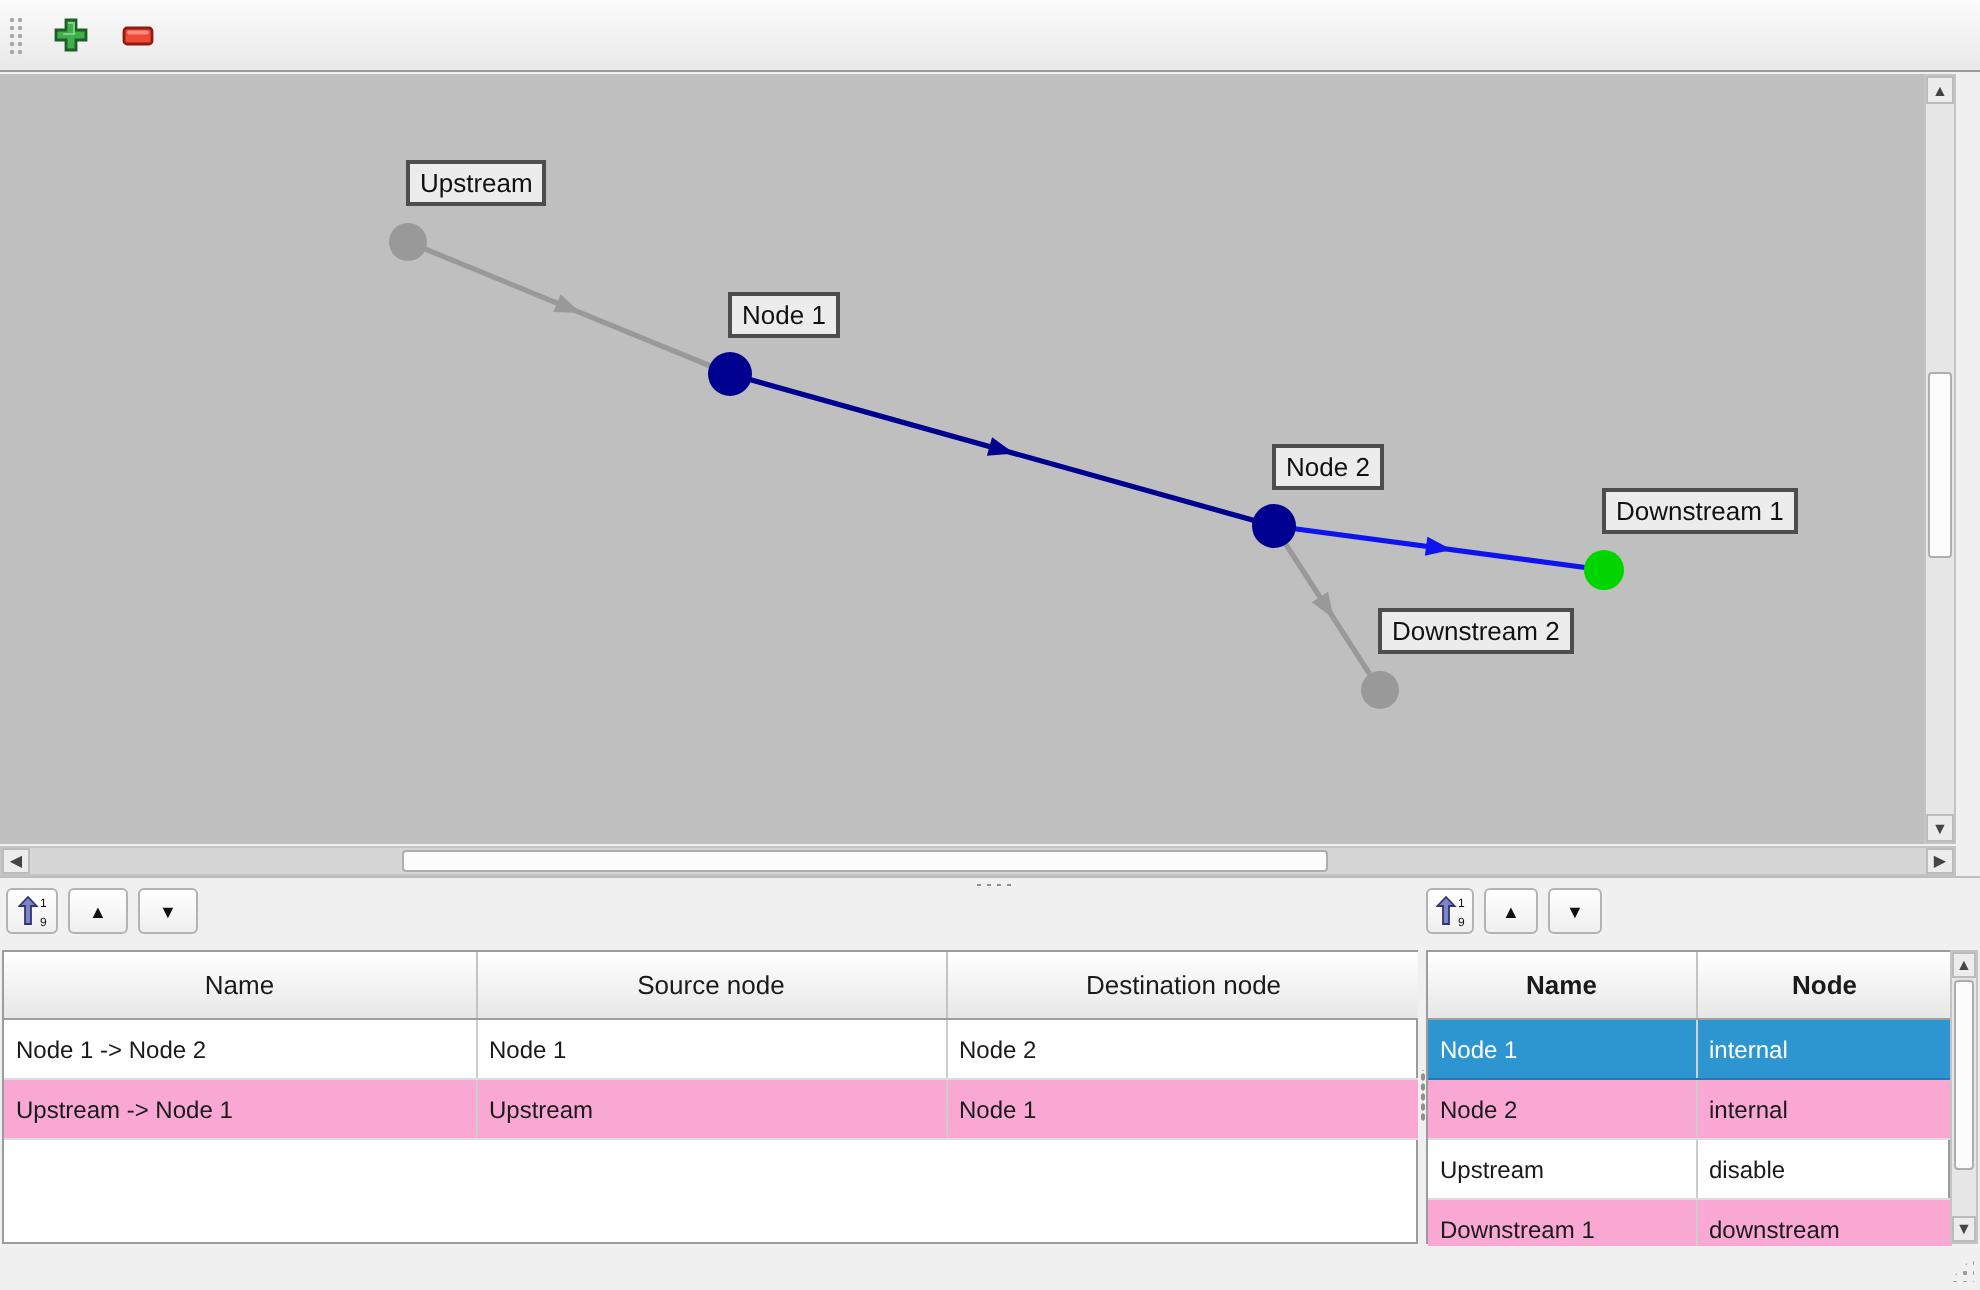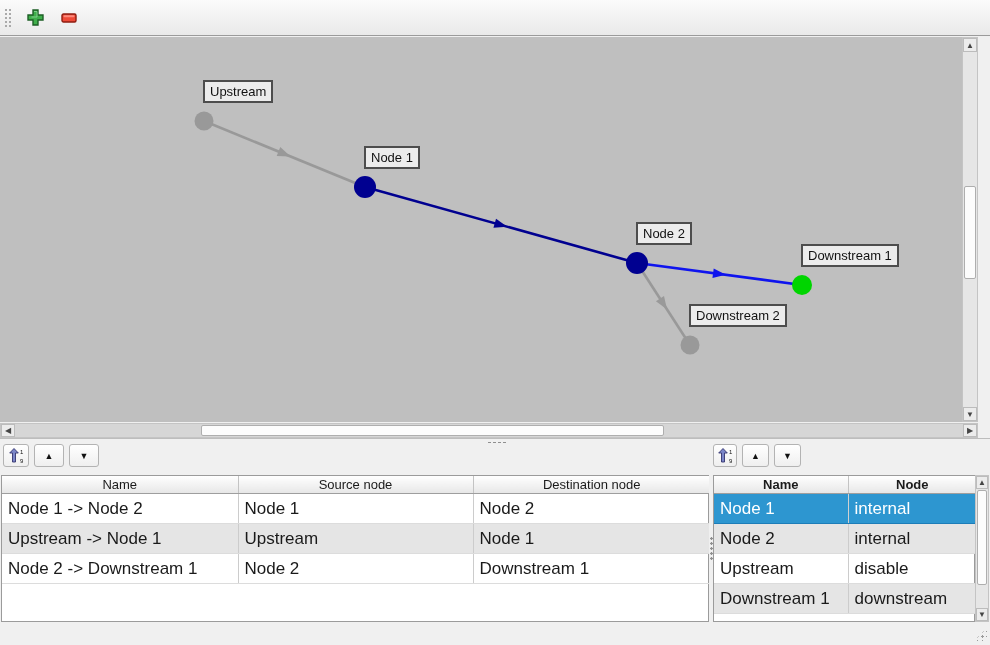--- a/index.html
+++ b/index.html
@@ -85,34 +85,34 @@
   .pane-toolbar.right .pt-btn.sort{width:24px;}
   .pane-toolbar.right .pt-btn.updown{width:27px;}
   
   .tbl-wrap{
     position:absolute;top:475px;background:#ffffff;border:1px solid #9b9b9b;box-sizing:border-box;
   }
   .tbl-wrap.edges{left:1px;width:708px;height:147px;}
   .tbl-wrap.nodes{left:713px;width:262px;height:147px;}
   table{border-collapse:collapse;table-layout:fixed;width:100%;}
   th{
-    height:17px;font-size:13px;font-weight:normal;
+    height:33px;font-size:13px;font-weight:normal;
     background:linear-gradient(#ffffff,#e7e7e7);
     border-bottom:1px solid #9e9e9e;border-right:1px solid #c3c3c3;
     padding:0;text-align:center;
   }
   th:last-child{border-right:none;}
   .tbl-wrap.nodes th{font-weight:bold;}
   td{
-    height:29px;padding:0 0 0 6px;font-size:17px;
+    height:29px;padding:0 0 0 6px;font-size:12px;
     border-bottom:1px solid #dcdcdc;border-right:1px solid #cccccc;
     white-space:nowrap;overflow:hidden;
   }
   td:last-child{border-right:none;}
-  tr.alt td{background:#e5e5e5;}
+  tr.alt td{background:#f9a8d4;}
   tr.selected td{
     background:#2d96d0;color:#ffffff;
     border-bottom:1px solid #1d7db8;border-right-color:rgba(0,0,0,0.18);
   }
   .nodes-vscroll{left:975px;top:475px;height:147px;width:14px;}
   .nodes-vscroll .sb-arrow{width:12px;height:13px;}
   
   .bottom-strip{position:absolute;left:0;top:623px;width:990px;height:22px;background:#f0f0f0;}
   .resize-grip{
     position:absolute;left:974px;top:628px;width:13px;height:13px;
@@ -231,25 +231,20 @@
         <tr>
           <td>Node 1 -&gt; Node 2</td>
           <td>Node 1</td>
           <td>Node 2</td>
         </tr>
         <tr class="alt">
           <td>Upstream -&gt; Node 1</td>
           <td>Upstream</td>
           <td>Node 1</td>
         </tr>
-        <tr>
-          <td>Node 2 -&gt; Downstream 1</td>
-          <td>Node 2</td>
-          <td>Downstream 1</td>
-        </tr>
       </tbody>
   </table>
 </div>
 
 <div class="table-splitter">
   <div class="dots"></div>
 </div>
 
 <div class="tbl-wrap nodes">
   <table>

